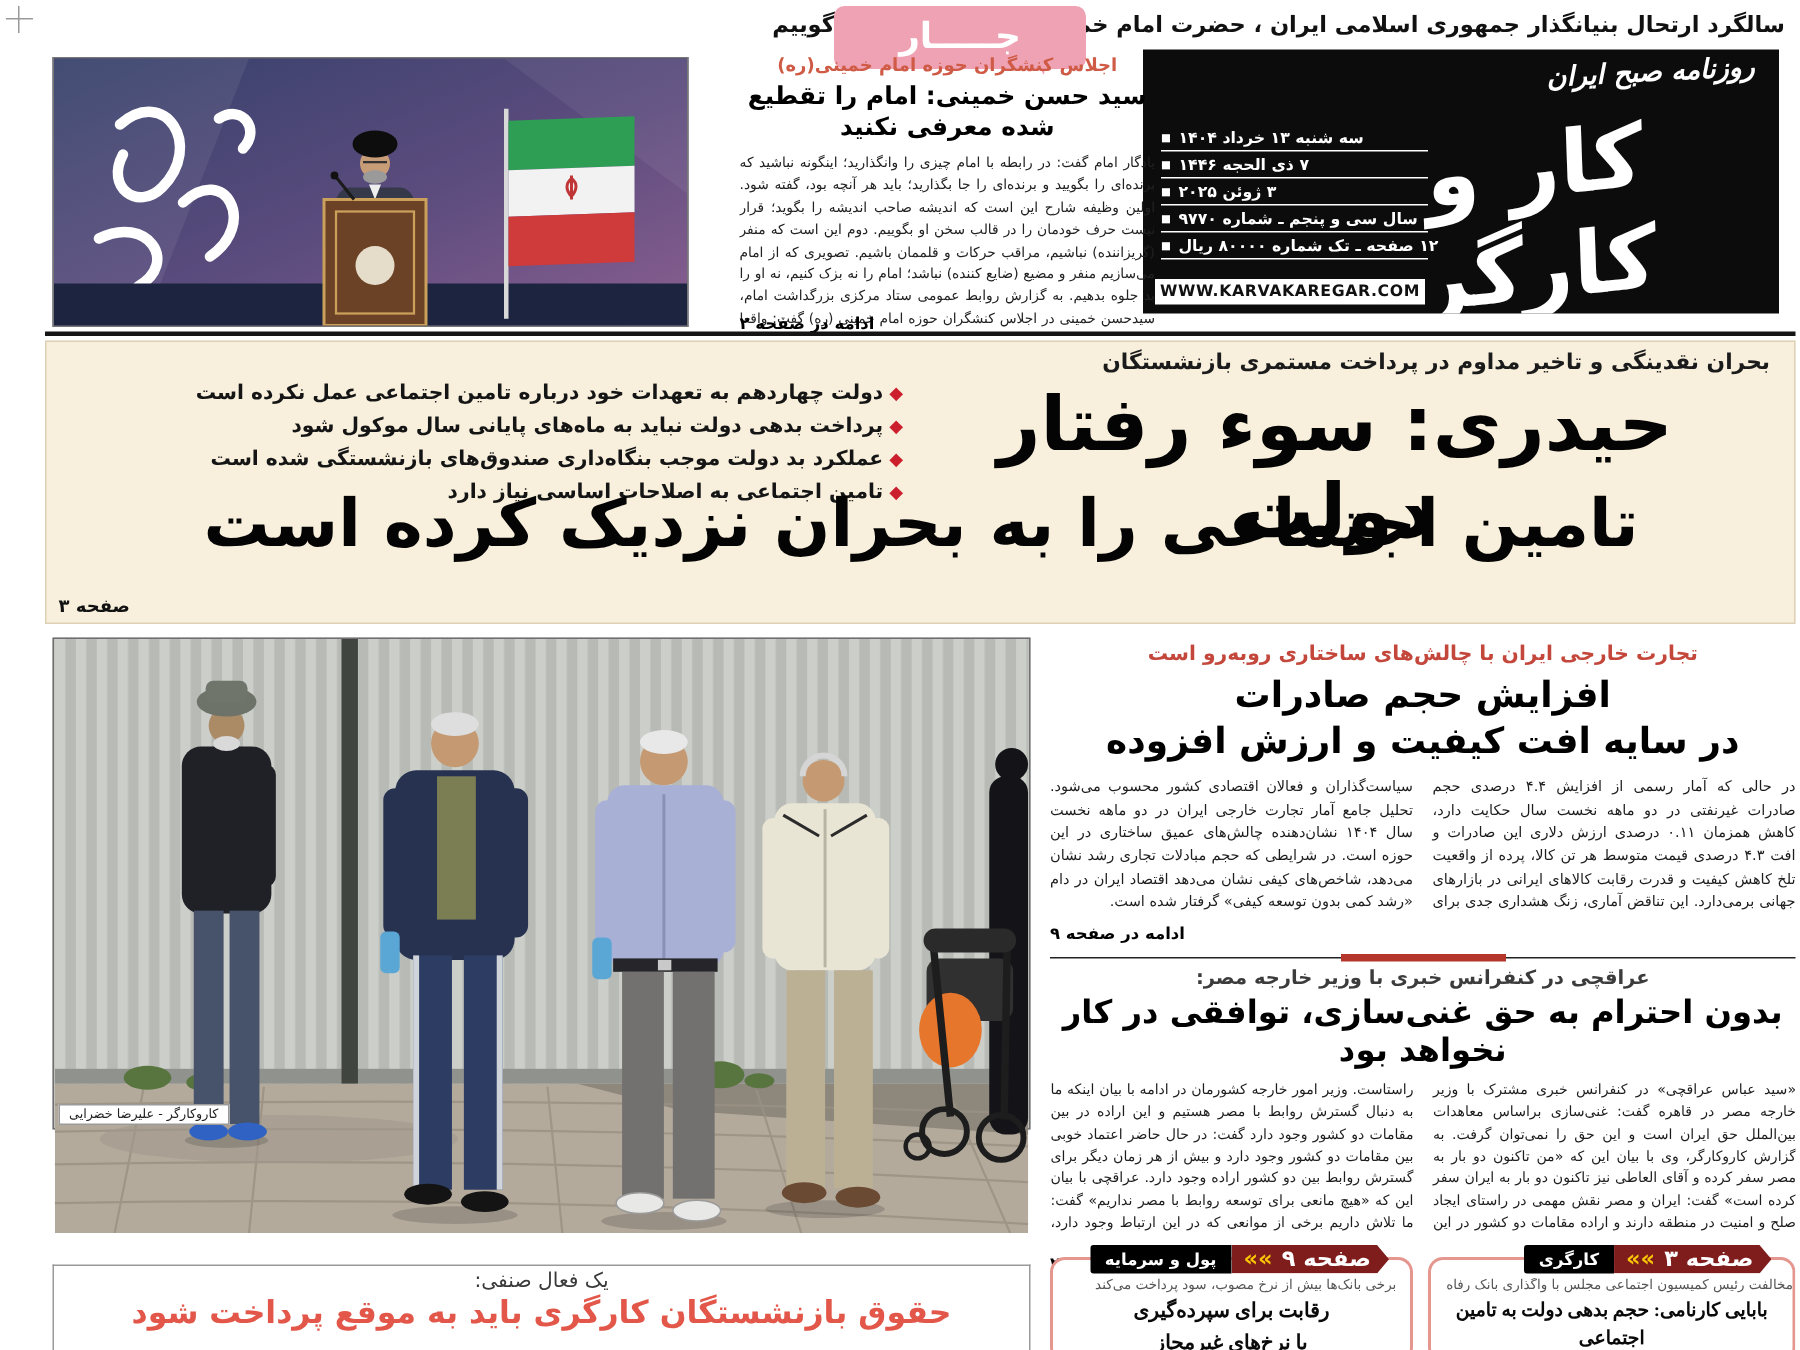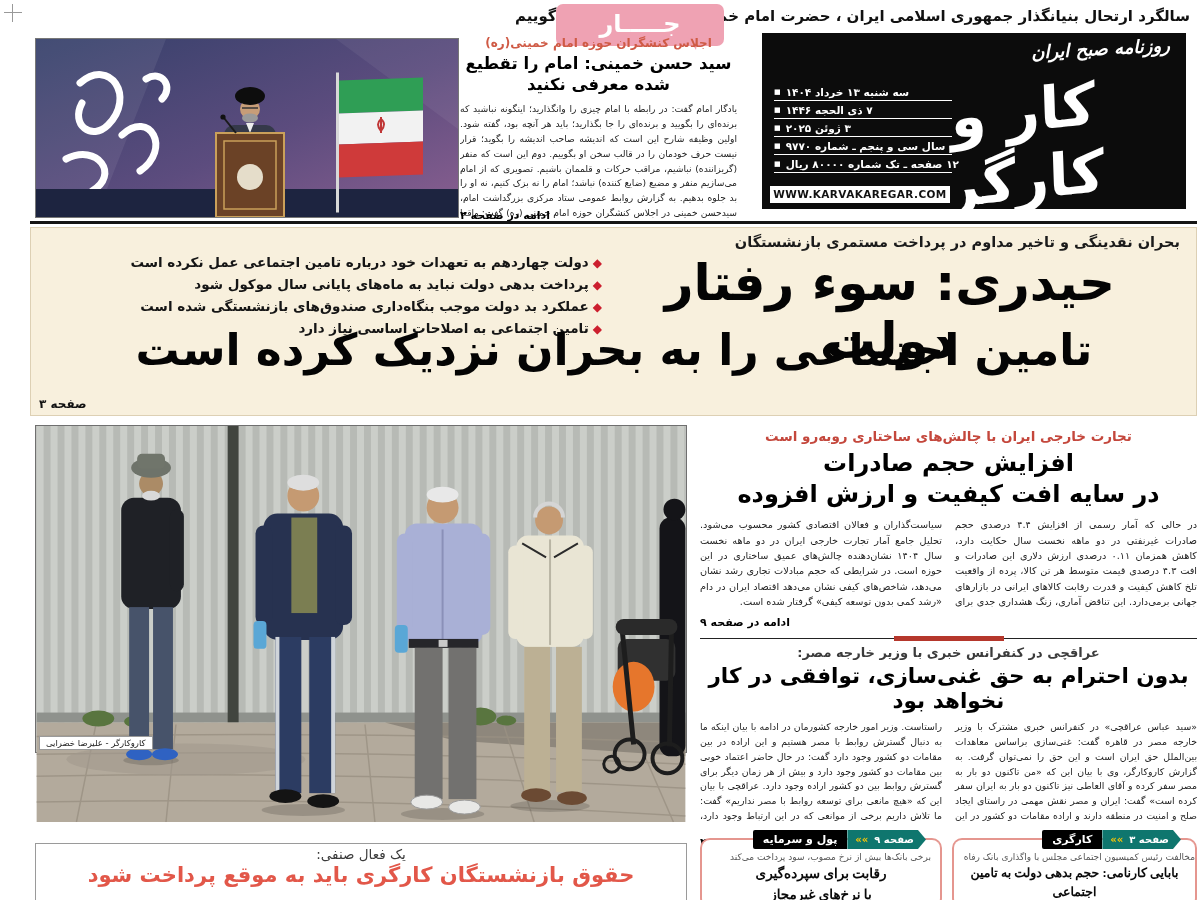--- a/index.html
+++ b/index.html
@@ -32,21 +32,21 @@
                font-size:58px; font-weight:900; transform:rotate(-6deg) skewX(-4deg); letter-spacing:-2px; }
   .datescol { position:absolute; left:12px; top:50px; width:178px; }
   .daterow { display:flex; flex-direction:row-reverse; justify-content:flex-start; align-items:center; gap:5px;
              border-bottom:1px solid #fff; padding:3px 0 2px; font-size:10.5px; font-weight:bold; white-space:nowrap; }
   .daterow .sq { font-size:7px; line-height:1; }
   .siteband { position:absolute; left:8px; bottom:6px; width:180px; height:17px; background:#fff; color:#111;
               font-size:10.5px; font-weight:bold; text-align:center; line-height:17px; letter-spacing:0.4px; direction:ltr; }
 
   
   .kphoto { left:35px; top:38px; width:424px; height:180px; border:1px solid #777; background:#43406b; }
-  .karticle { left:460px; top:36px; width:277px; height:186px; }
+  .karticle { left:493px; top:36px; width:277px; height:186px; }
   .kkicker { text-align:center; color:#cf5a45; font-size:12px; font-weight:bold; }
   .kheadline { text-align:center; color:#000; font-size:16.5px; font-weight:900; margin-top:3px; line-height:1.3; }
   .kbody { margin-top:6px; font-size:9.2px; line-height:1.62; text-align:justify; color:#222; height:118px; overflow:hidden; }
   .kcontinue { position:absolute; bottom:0; left:0; font-size:11px; font-weight:bold; color:#000; }
 
   
   .toprule { left:30px; top:221px; width:1167px; height:3px; background:#151515; }
 
   
   .lead { left:30px; top:227px; width:1167px; height:189px; background:#f8f0dd; border:1px solid #ddd0b4; }
@@ -78,21 +78,21 @@
   .akicker { text-align:center; color:#3c3c3c; font-size:13px; font-weight:bold; }
   .aheadline { text-align:center; color:#000; font-weight:900; font-size:21.5px; margin-top:3px; letter-spacing:-0.5px; }
 
   
   .teaser { top:838px; height:70px; border:2px solid #e5968f; border-radius:10px; border-bottom:0;
             background:#fff; }
   .teaser .inner { padding-top:12px; }
   .tabgroup { position:absolute; top:-10px; right:14px; display:flex; direction:ltr; height:19px; }
   .tabred { background:#000000; color:#fff; font-size:11px; font-weight:bold; padding:0 10px; line-height:19px;
             border-radius:2px 0 0 2px; white-space:nowrap; }
-  .tabblack { background:#0f766e; color:#fff; font-size:10px; font-weight:bold; padding:0 12px 0 8px; line-height:19px;
+  .tabblack { background:#7f1d1d; color:#fff; font-size:15px; font-weight:bold; padding:0 12px 0 8px; line-height:19px;
               clip-path:polygon(0 0, calc(100% - 8px) 0, 100% 50%, calc(100% - 8px) 100%, 0 100%); white-space:nowrap; }
   .tabblack .chev { color:#f9c606; font-weight:900; margin-right:6px; letter-spacing:-1px; }
   .tkick2 { text-align:center; font-size:9px; color:#555; white-space:nowrap; overflow:hidden;padding-left:19px; }
   .thead2 { text-align:center; font-size:13.5px; font-weight:900; color:#0a0a0a; line-height:1.55; margin-top:2px;font-family:Liberation Serif, serif; }
 
   
   .unionbox { left:35px; top:843px; width:652px; height:57px; border:1px solid #9a9a9a; border-bottom:0; background:#fff; }
   .ukicker { text-align:center; font-size:13.5px; color:#3a3a3a; margin-top:2px; }
   .uheadline { text-align:center; font-size:21px; font-weight:bold; color:#e25749; margin-top:1px; letter-spacing:-0.5px; }
 </style>

